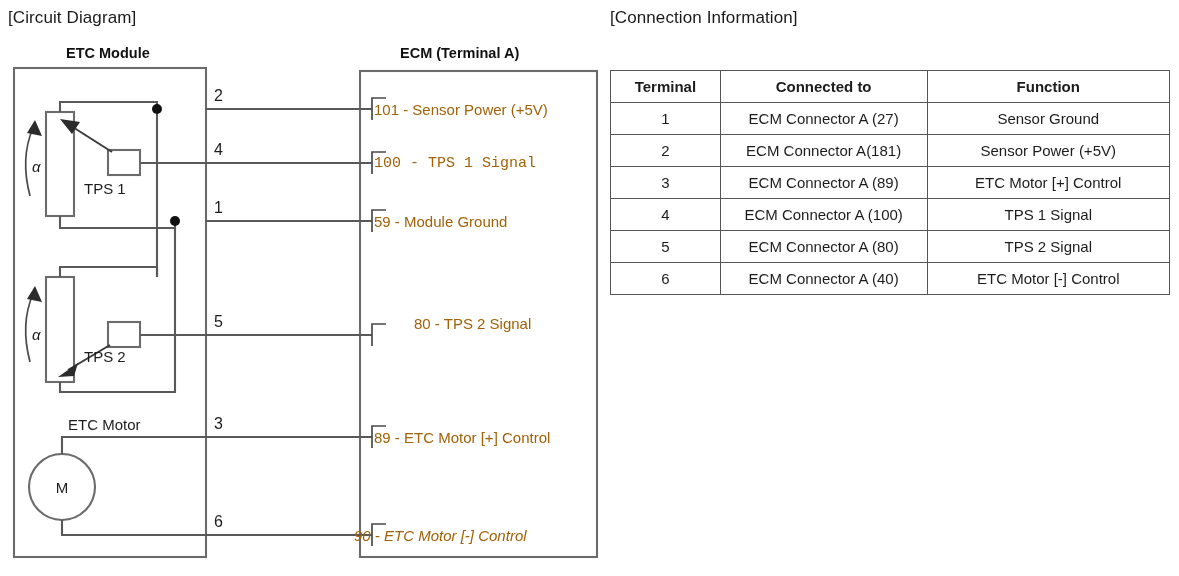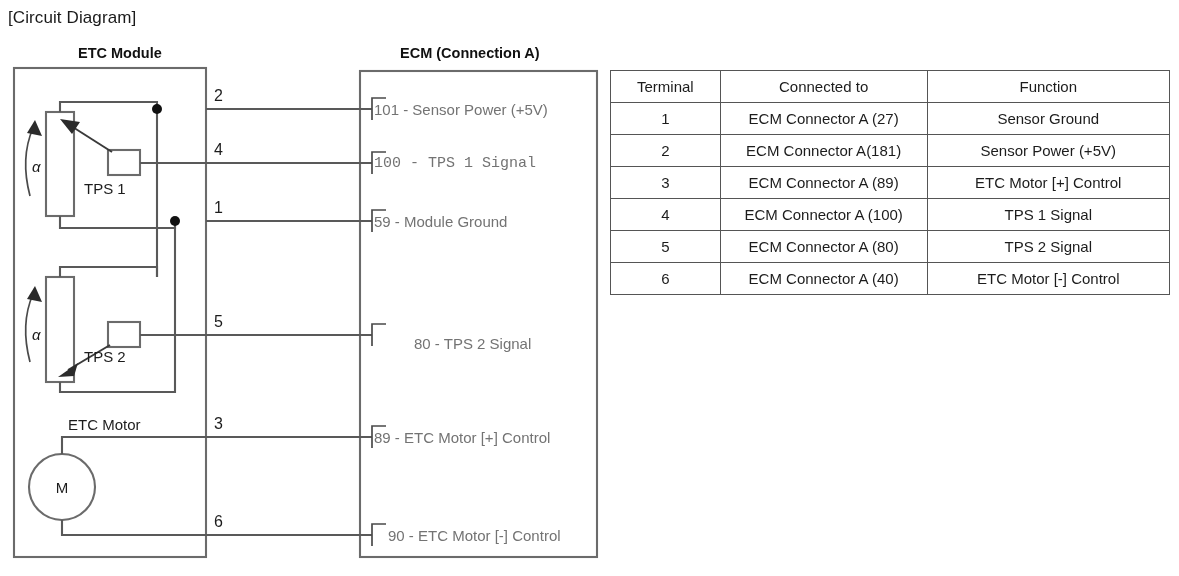--- a/index.html
+++ b/index.html
@@ -27,21 +27,21 @@
   #title-circuit { left: 8px;   top: 8px; }
   #title-conn    { left: 610px; top: 8px; }
 
   .block-title {
     position: absolute;
     font-size: 14.5px;
     font-weight: bold;
     color: #111;
     white-space: nowrap;
   }
-  #label-etc-module { left: 66px;  top: 45px; margin-left: 12px; }
+  #label-etc-module { left: 66px;  top: 45px; }
   #label-ecm        { left: 400px; top: 45px; }
 
   
   #circuit-svg {
     position: absolute;
     left: 0; top: 0;
     width: 620px; height: 576px;
   }
   .wire      { stroke: #595959; stroke-width: 2.1px; fill: none; }
   .boxline   { stroke: #6b6b6b; stroke-width: 2.1px; fill: none; }
@@ -57,21 +57,21 @@
   .pin-num   { font-size: 16px; }
   .tps-label { font-size: 15px; }
   .alpha     { font-size: 15px; font-style: italic; }
   .motor-m   { font-size: 15px; }
   .motor-lbl { font-size: 15px; }
 
   
   .ecm-pin-label {
     position: absolute;
     font-size: 15px;
-    color: #737373;
+    color: #a16207;
     white-space: nowrap;
     line-height: 1;
   }
 
   
   #conn-table {
     position: absolute;
     left: 610px;
     top: 70px;
     width: 560px;
@@ -80,36 +80,37 @@
   }
   #conn-table th, #conn-table td {
     border: 1.6px solid #555555;
     font-size: 15px;
     color: #1c1c1c;
     text-align: center;
     height: 32px;
     padding: 0 4px;
     white-space: nowrap;
   }
-  #conn-table th { font-weight: normal; }
+  #conn-table th { font-weight: bold; }
   .col-terminal { width: 110px; }
   .col-connected { width: 207px; }
   .col-function { width: 243px; }
 </style>
 </head>
 <body>
 
 <div id="page">
 
   <div class="section-title" id="title-circuit">[Circuit Diagram]</div>
 
+  <div class="section-title" id="title-conn">[Connection Information]</div>
 
   <div class="block-title" id="label-etc-module">ETC Module</div>
 
-  <div class="block-title" id="label-ecm">ECM (Connection A)</div>
+  <div class="block-title" id="label-ecm">ECM (Terminal A)</div>
 
   <svg id="circuit-svg" viewBox="0 0 620 576">
 
     <rect class="boxline" x="14" y="68" width="192" height="489"></rect>
 
     <rect class="boxline" x="360" y="71" width="237" height="486"></rect>
 
     <line class="wire" x1="206" y1="109" x2="372" y2="109"></line>
     <line class="wire" x1="206" y1="163" x2="372" y2="163"></line>
     <line class="wire" x1="206" y1="221" x2="372" y2="221"></line>
@@ -189,31 +190,31 @@
   <div class="ecm-pin-label" style="left:374px; top:156px;font-family:Liberation Mono, monospace;">
     <span>100</span>
     <span>- TPS 1 Signal</span>
   </div>
 
   <div class="ecm-pin-label" style="left:374px; top:214px;">
     <span>59</span>
     <span>- Module Ground</span>
   </div>
 
-  <div class="ecm-pin-label" style="left:374px; top:336px;padding-left:40px;">
+  <div class="ecm-pin-label" style="left:374px; top:316px;padding-left:40px;">
     <span>80</span>
     <span>- TPS 2 Signal</span>
   </div>
 
   <div class="ecm-pin-label" style="left:374px; top:430px;text-align:right;">
     <span>89</span>
     <span>- ETC Motor [+] Control</span>
   </div>
 
-  <div class="ecm-pin-label" style="left:388px; top:528px;">
+  <div class="ecm-pin-label" style="left:354px; top:528px;font-style:italic;">
     <span>90</span>
     <span>- ETC Motor [-] Control</span>
   </div>
 
   <table id="conn-table">
     <thead>
       <tr>
         <th class="col-terminal">Terminal</th>
         <th class="col-connected">Connected to</th>
         <th class="col-function">Function</th>

